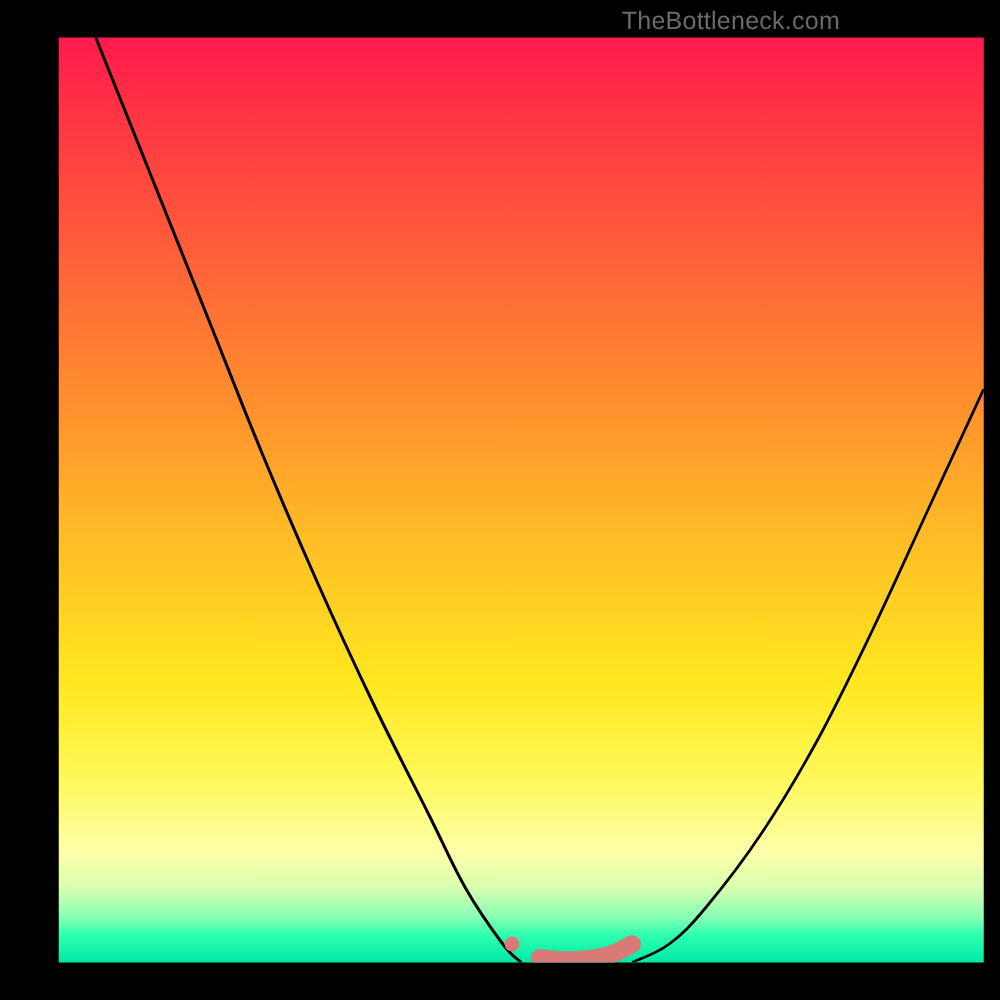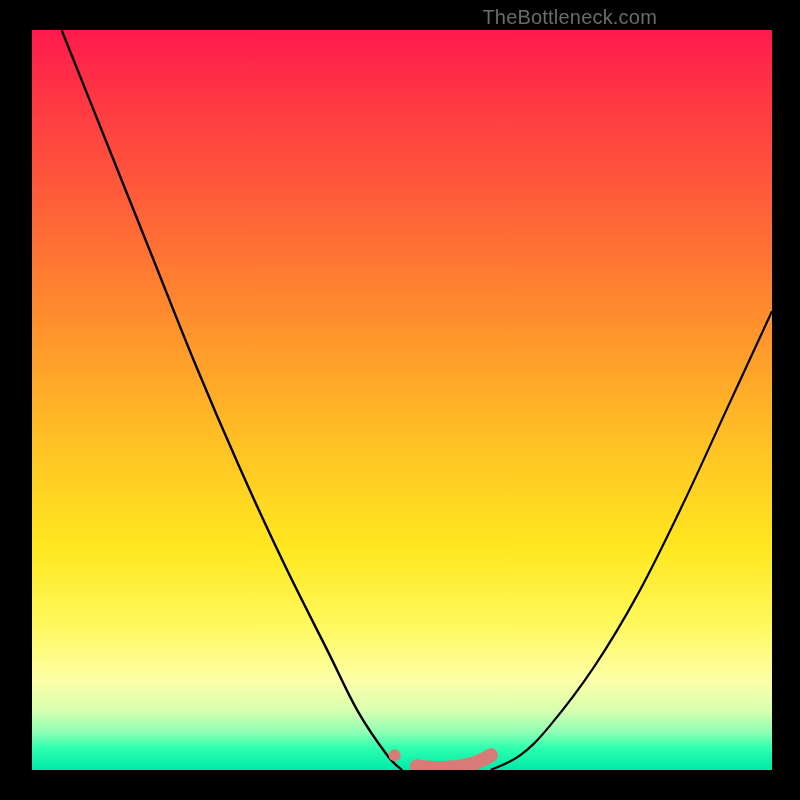--- a/index.html
+++ b/index.html
@@ -6,21 +6,21 @@
     margin: 0;
     padding: 0;
     width: 800px;
     height: 800px;
     background: #000;
     overflow: hidden;
     font-family: Arial, Helvetica, sans-serif;
   }
   .frame {
     position: absolute;
-    left: 2px;
+    left: 17px;
     top: 0;
     width: 665px;
     height: 800px;
     background: #000;
   }
   .plot {
     position: absolute;
     left: 30px;
     top: 30px;
     width: 740px;

